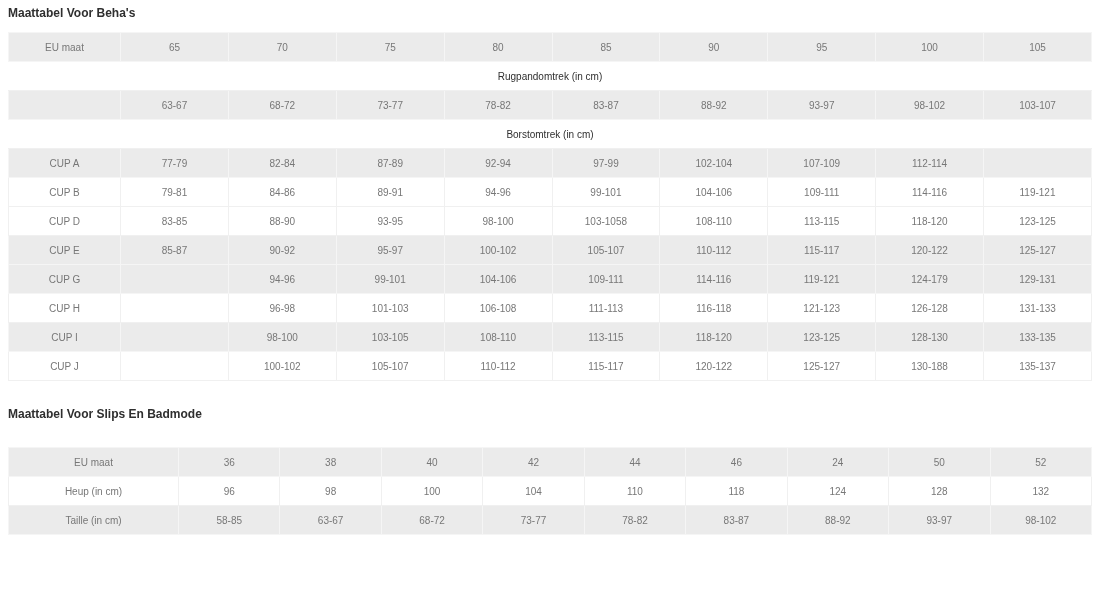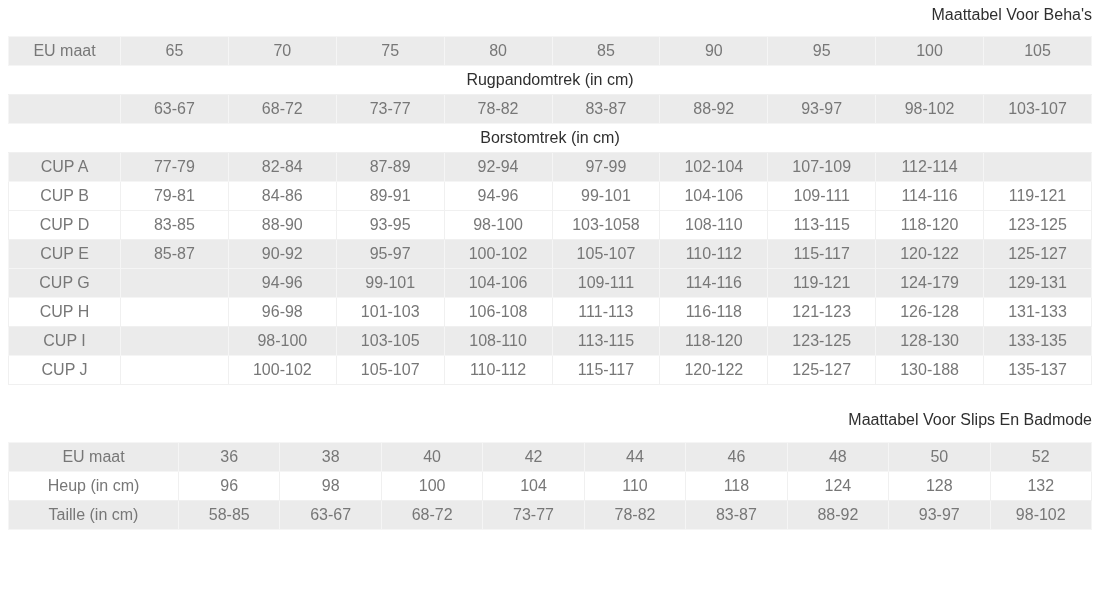--- a/index.html
+++ b/index.html
@@ -10,27 +10,27 @@
     --bg:#ffffff;
   }
   *{box-sizing:border-box;}
   html,body{margin:0;padding:0;background:var(--bg);}
   body{
     width:1100px;height:597px;overflow:hidden;
     font-family:"Liberation Sans", sans-serif;
   }
   .wrap{padding:3px 8px 0 8px;}
   .chart-title{
-    font-size:16px;font-weight:normal;color:var(--heading);
-    text-align:right;margin:3px 0 12px 0;letter-spacing:0;
-  }
-  .chart-title.second{margin-top:26px;margin-bottom:13px;}
+    font-size:12px;font-weight:bold;color:var(--heading);
+    text-align:left;margin:3px 0 12px 0;letter-spacing:0;
+  }
+  .chart-title.second{margin-top:26px;margin-bottom:26px;}
   table{
     width:100%;border-collapse:collapse;table-layout:fixed;
-    font-size:16px;color:var(--text);
+    font-size:10px;color:var(--text);
   }
   td{
     border:1px solid var(--border);
     text-align:center;height:29px;padding:0 4px;
     overflow:hidden;white-space:nowrap;
     background:#ffffff;
   }
   tr.stripe td{background:var(--stripe);border-color:#f5f5f5;}
   td.section{
     background:#ffffff !important;
@@ -205,21 +205,21 @@
     </colgroup>
     <tbody>
         <tr class="stripe">
           <td>EU maat</td>
           <td>36</td>
           <td>38</td>
           <td>40</td>
           <td>42</td>
           <td>44</td>
           <td>46</td>
-          <td>48</td>
+          <td>24</td>
           <td>50</td>
           <td>52</td>
         </tr>
         <tr>
           <td>Heup (in cm)</td>
           <td>96</td>
           <td>98</td>
           <td>100</td>
           <td>104</td>
           <td>110</td>

